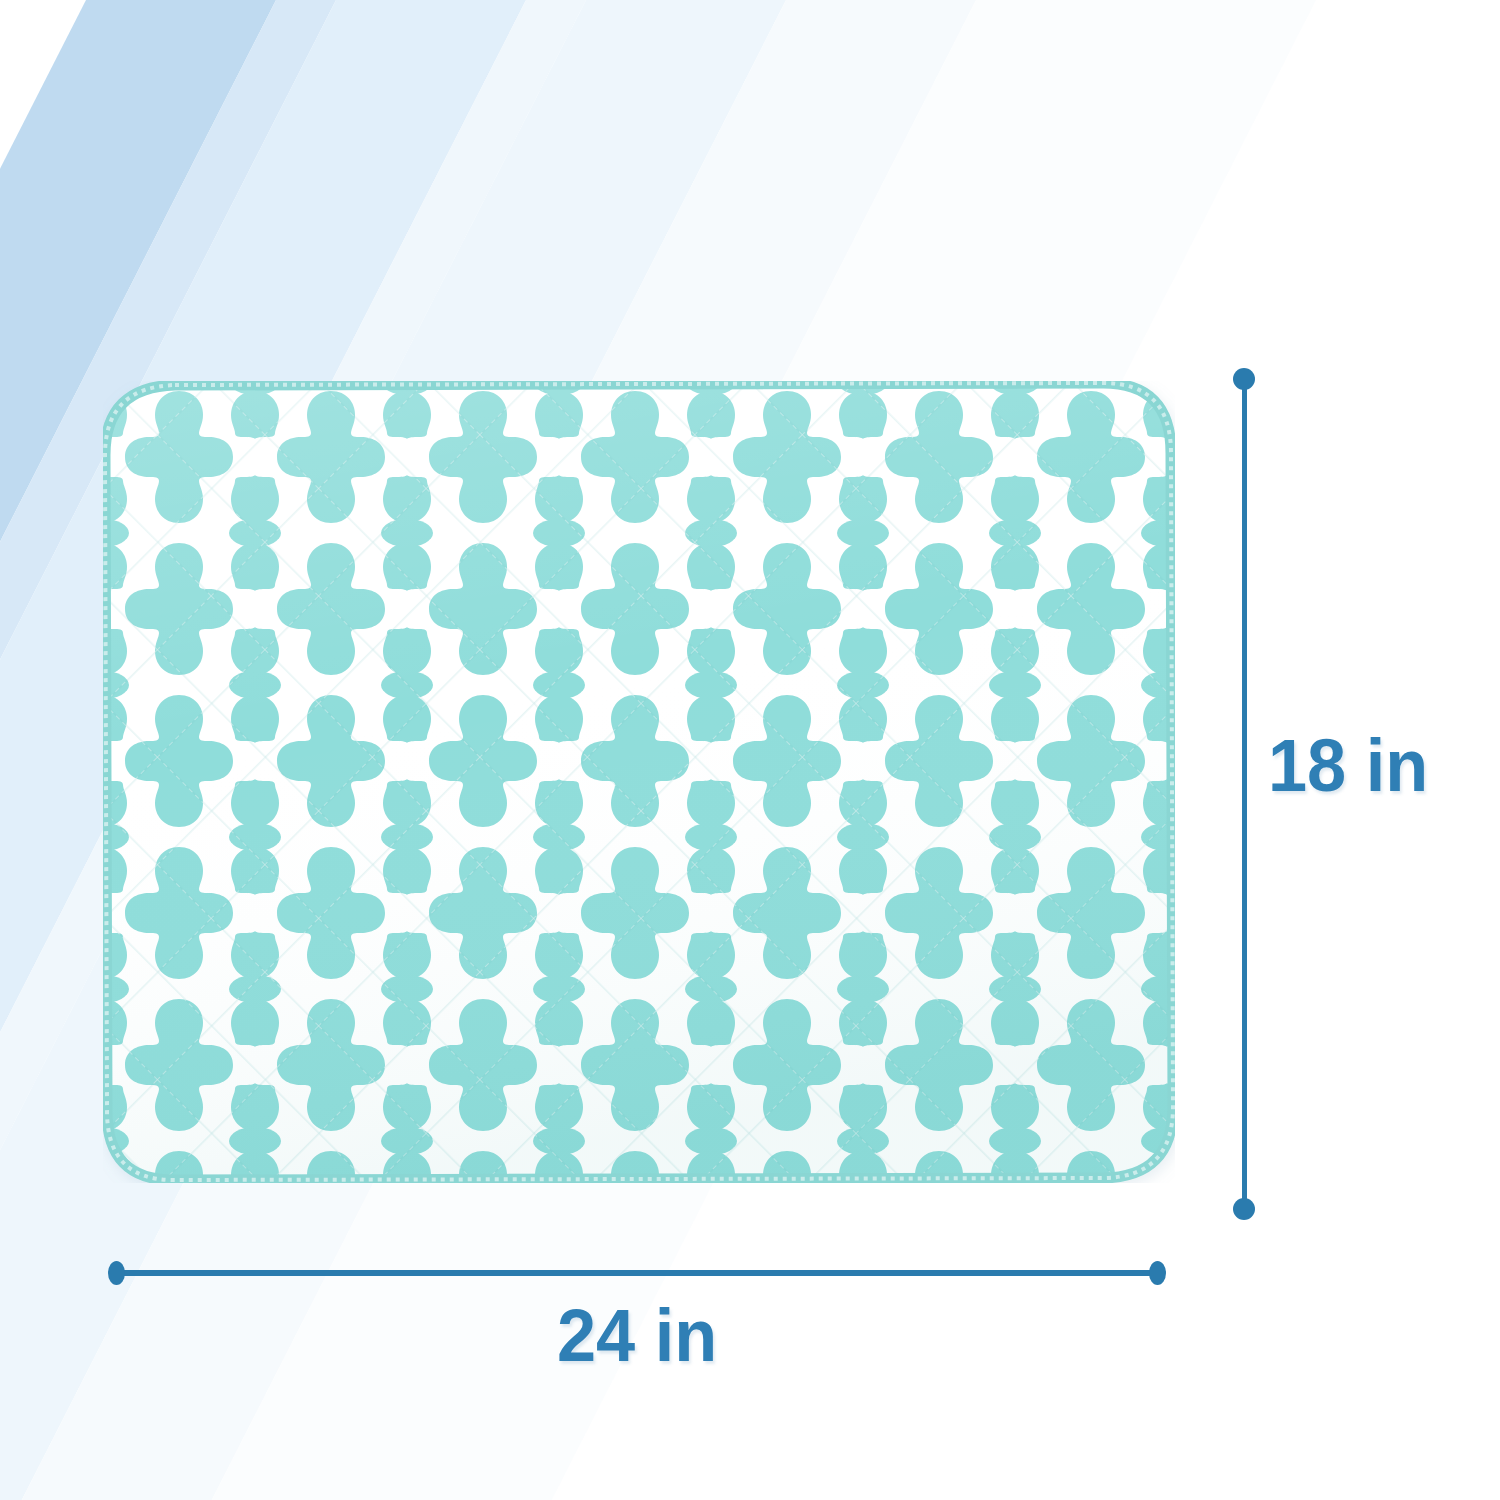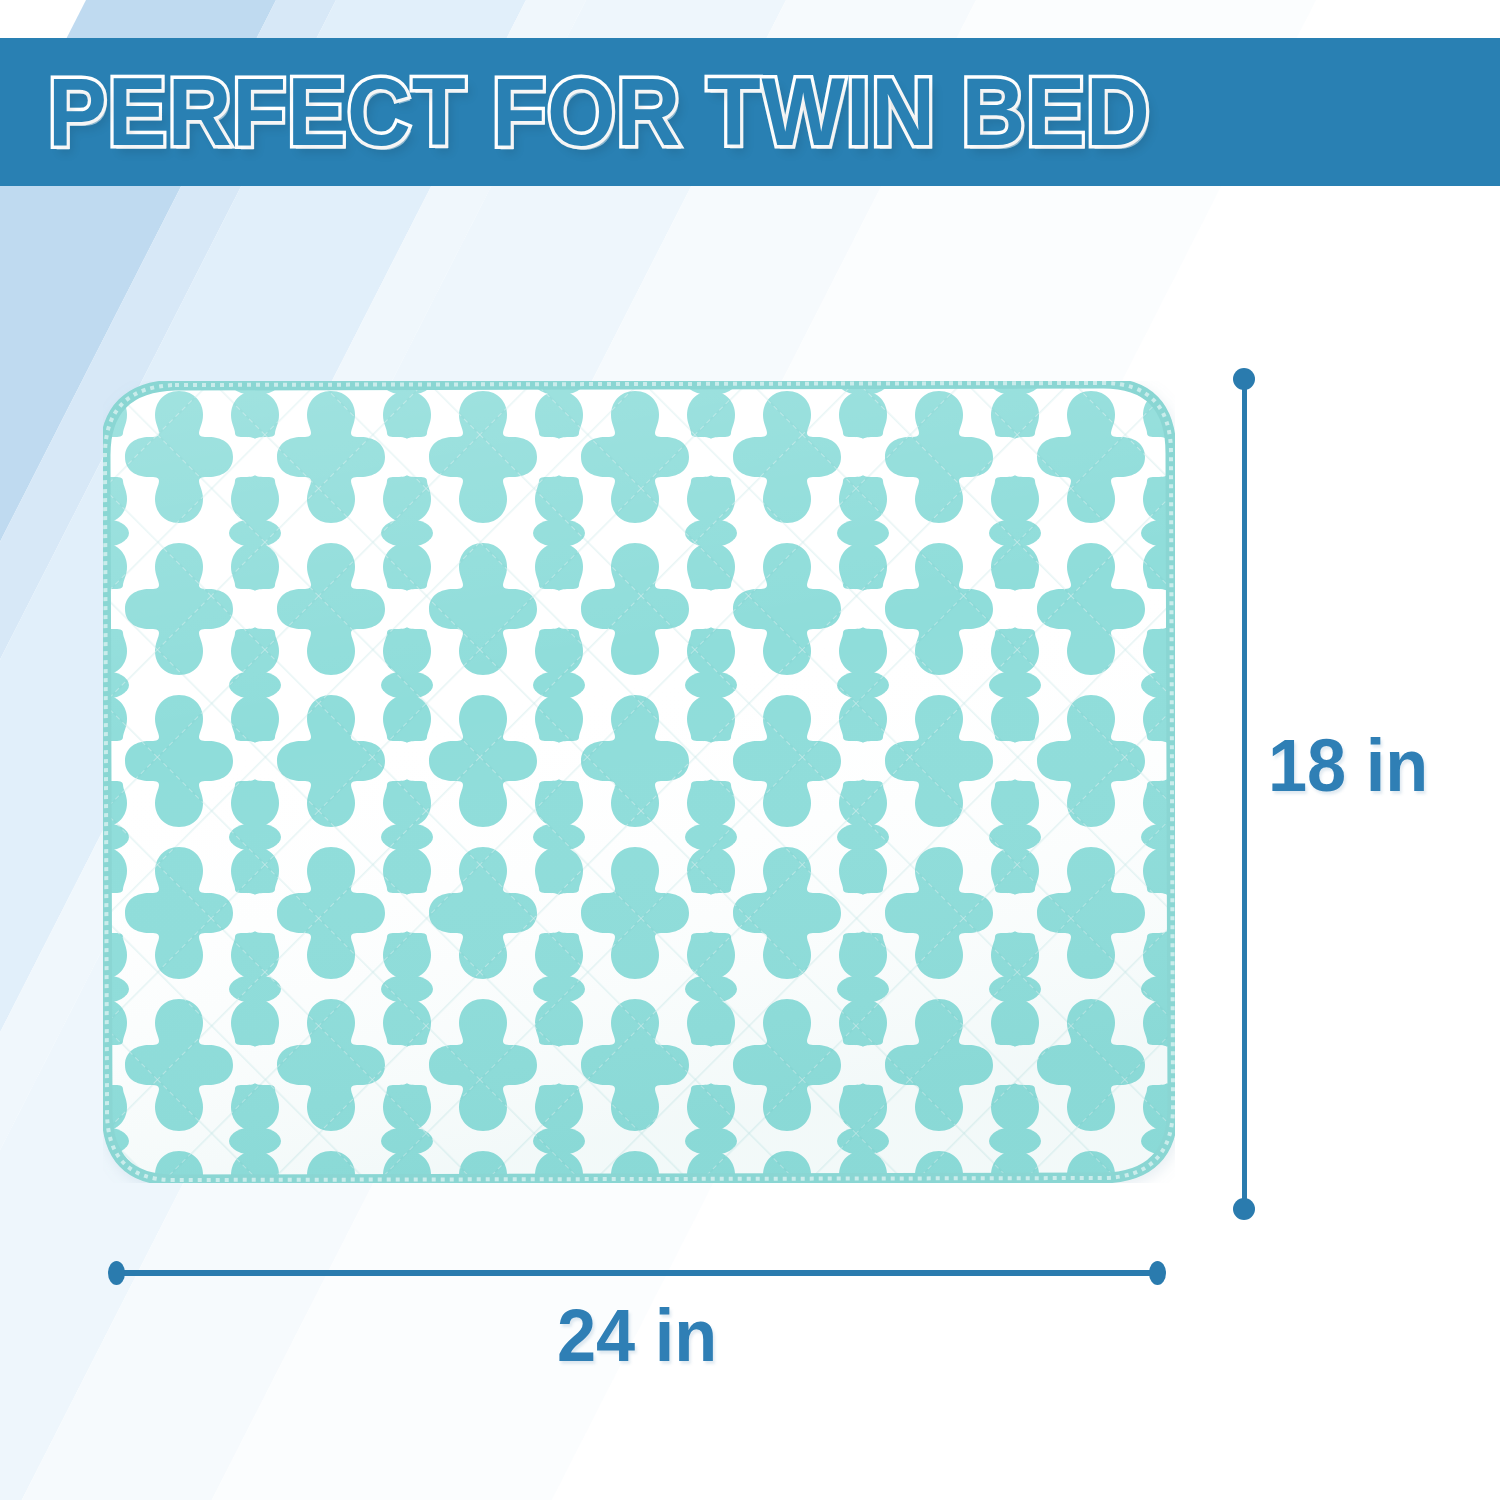--- a/index.html
+++ b/index.html
@@ -152,23 +152,20 @@
   <div class="bg-layer">
     <div class="stripe" style="left:300px;  width:190px; background:#bcd8ef; opacity:.95;"></div>
     <div class="stripe" style="left:490px;  width:60px;  background:#d3e6f6; opacity:.9;"></div>
     <div class="stripe" style="left:550px;  width:190px; background:#dfeefa; opacity:.95;"></div>
     <div class="stripe" style="left:740px;  width:60px;  background:#eef6fc; opacity:.9;"></div>
     <div class="stripe" style="left:800px;  width:200px; background:#edf5fc; opacity:.95;"></div>
     <div class="stripe" style="left:1000px; width:190px; background:#f6fafd; opacity:.95;"></div>
     <div class="stripe" style="left:1190px; width:340px; background:#fbfdfe; opacity:.95;"></div>
   </div>
 
-  <div class="banner">
-    <div class="banner-title">PERFECT FOR TWIN BED</div>
-  </div>
 
   <div class="pad-wrap">
     <svg class="pad-svg" viewBox="0 0 1072 802" preserveAspectRatio="none">
       <defs>
 
         <clipPath id="padClip">
           <path d="M 72 4
                    L 1000 2
                    Q 1068 2 1068 72
                    L 1070 726

